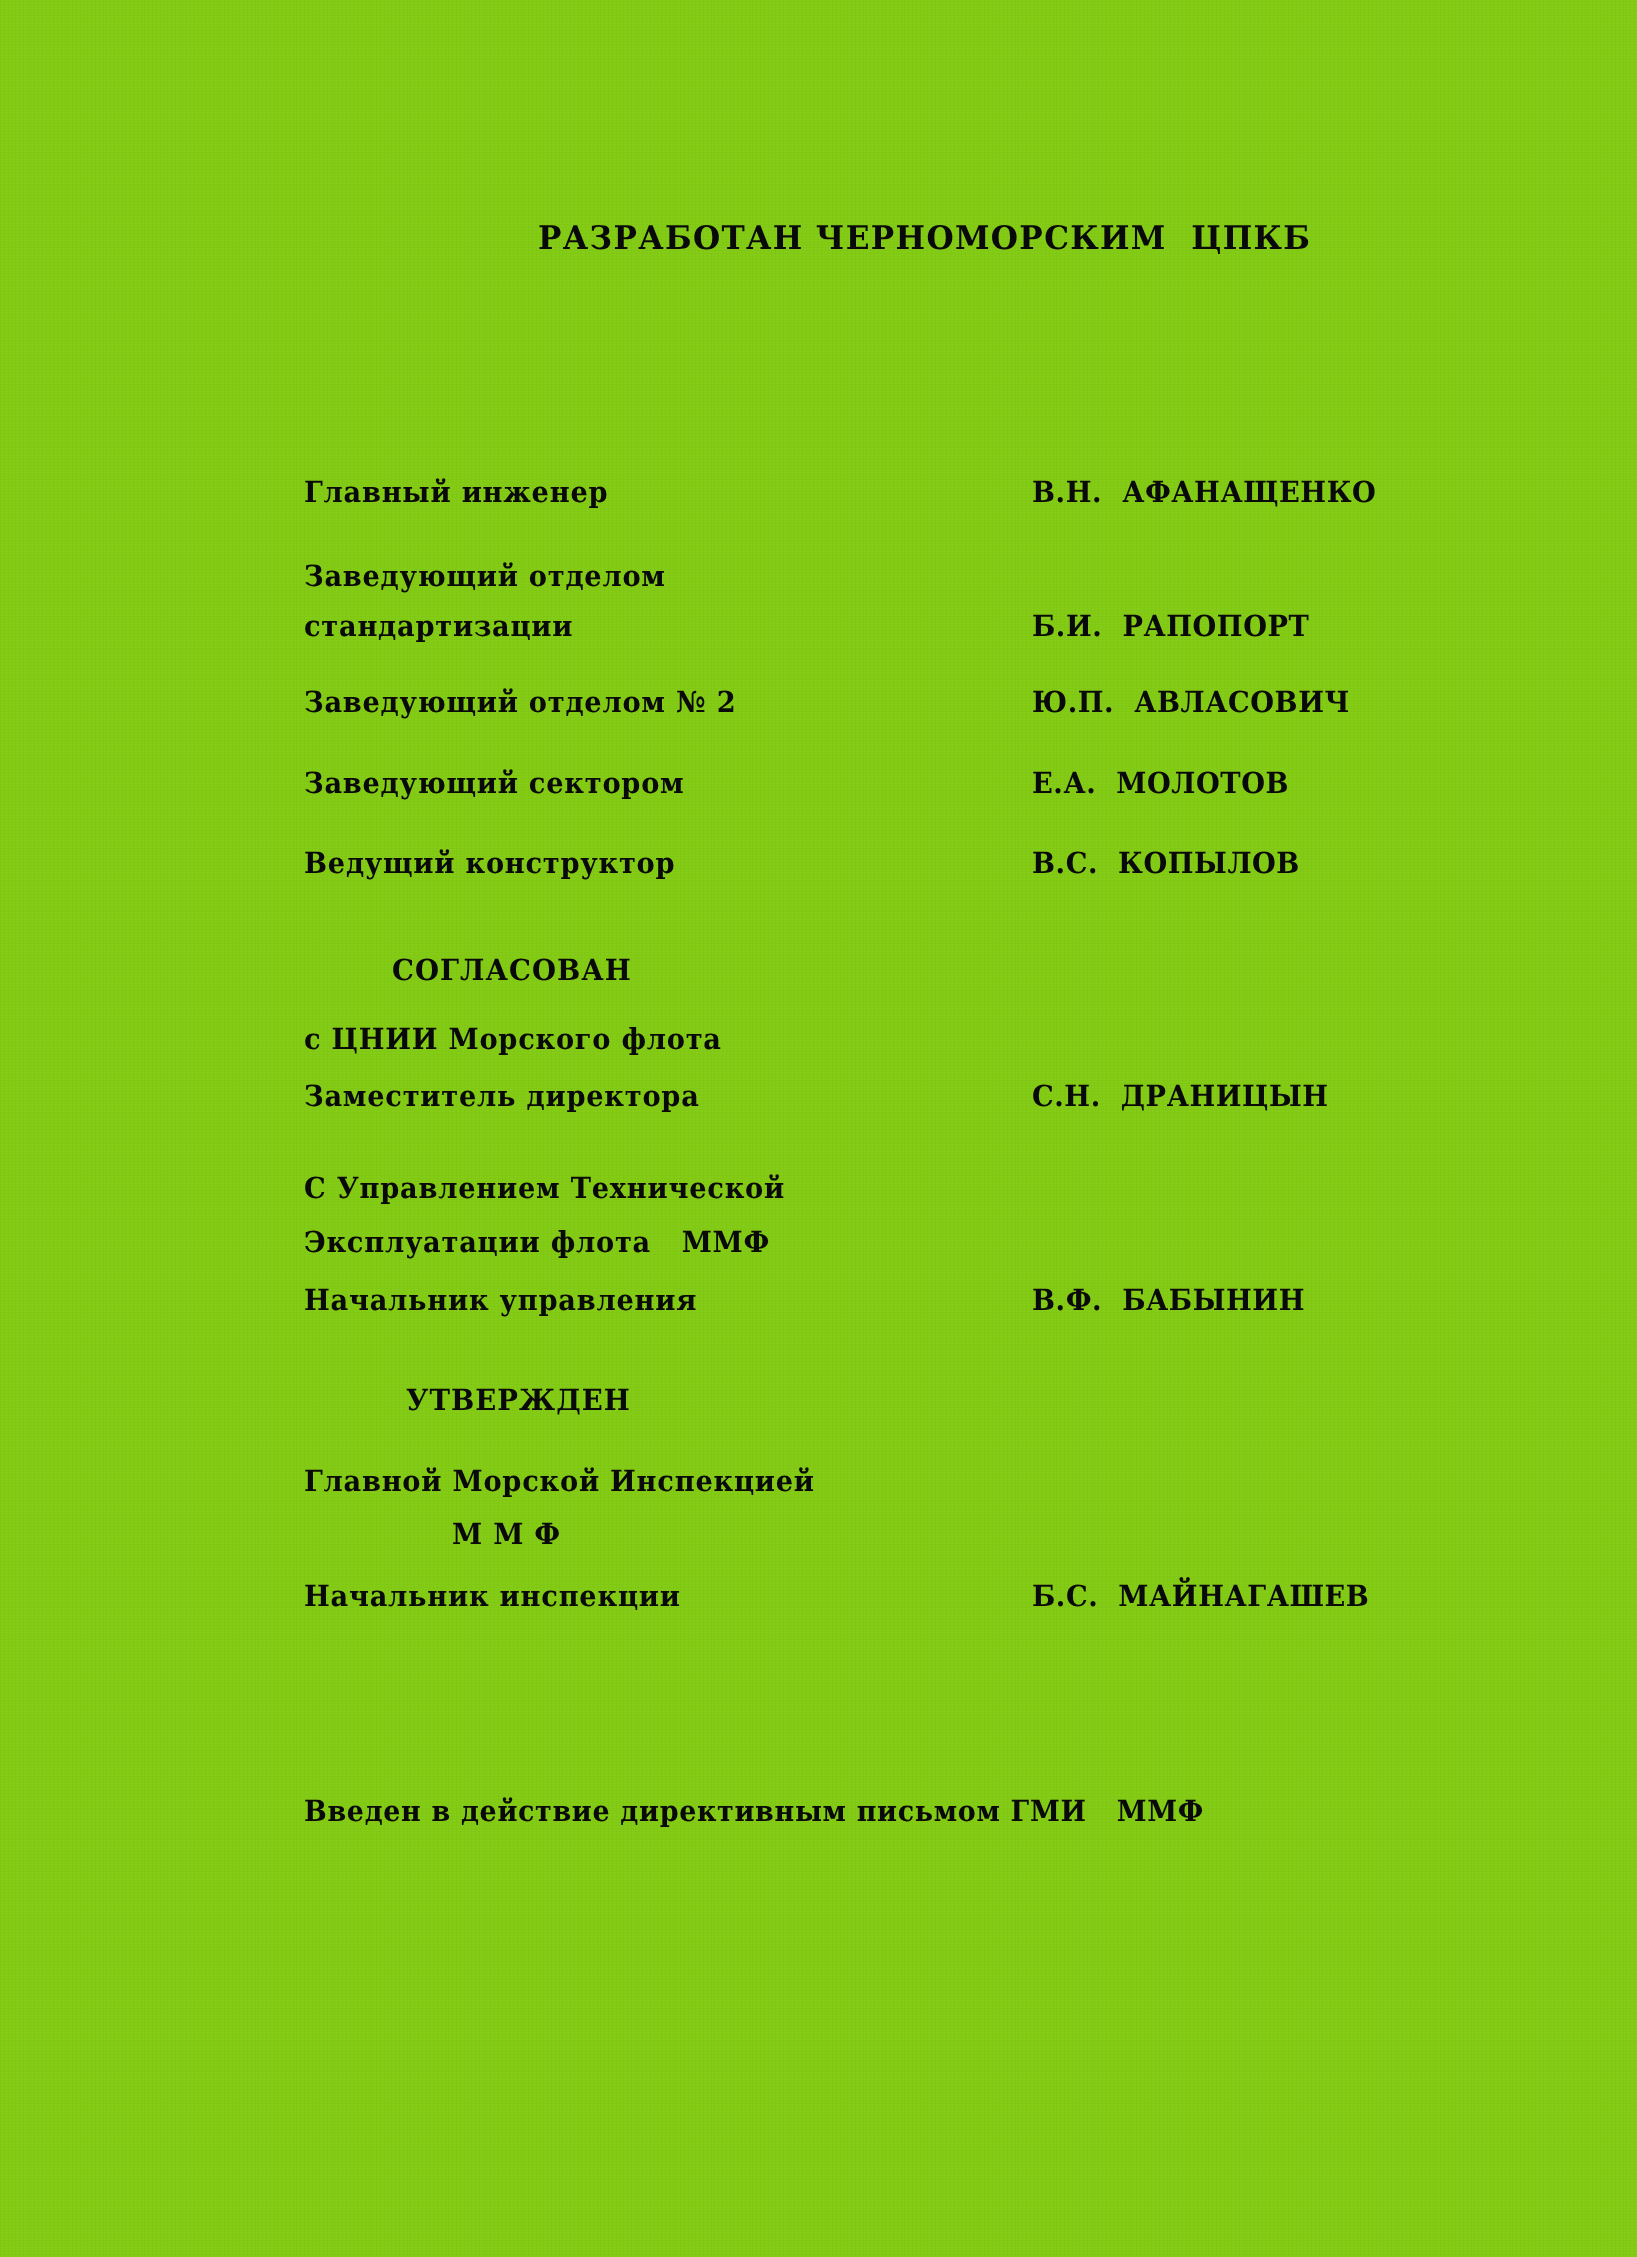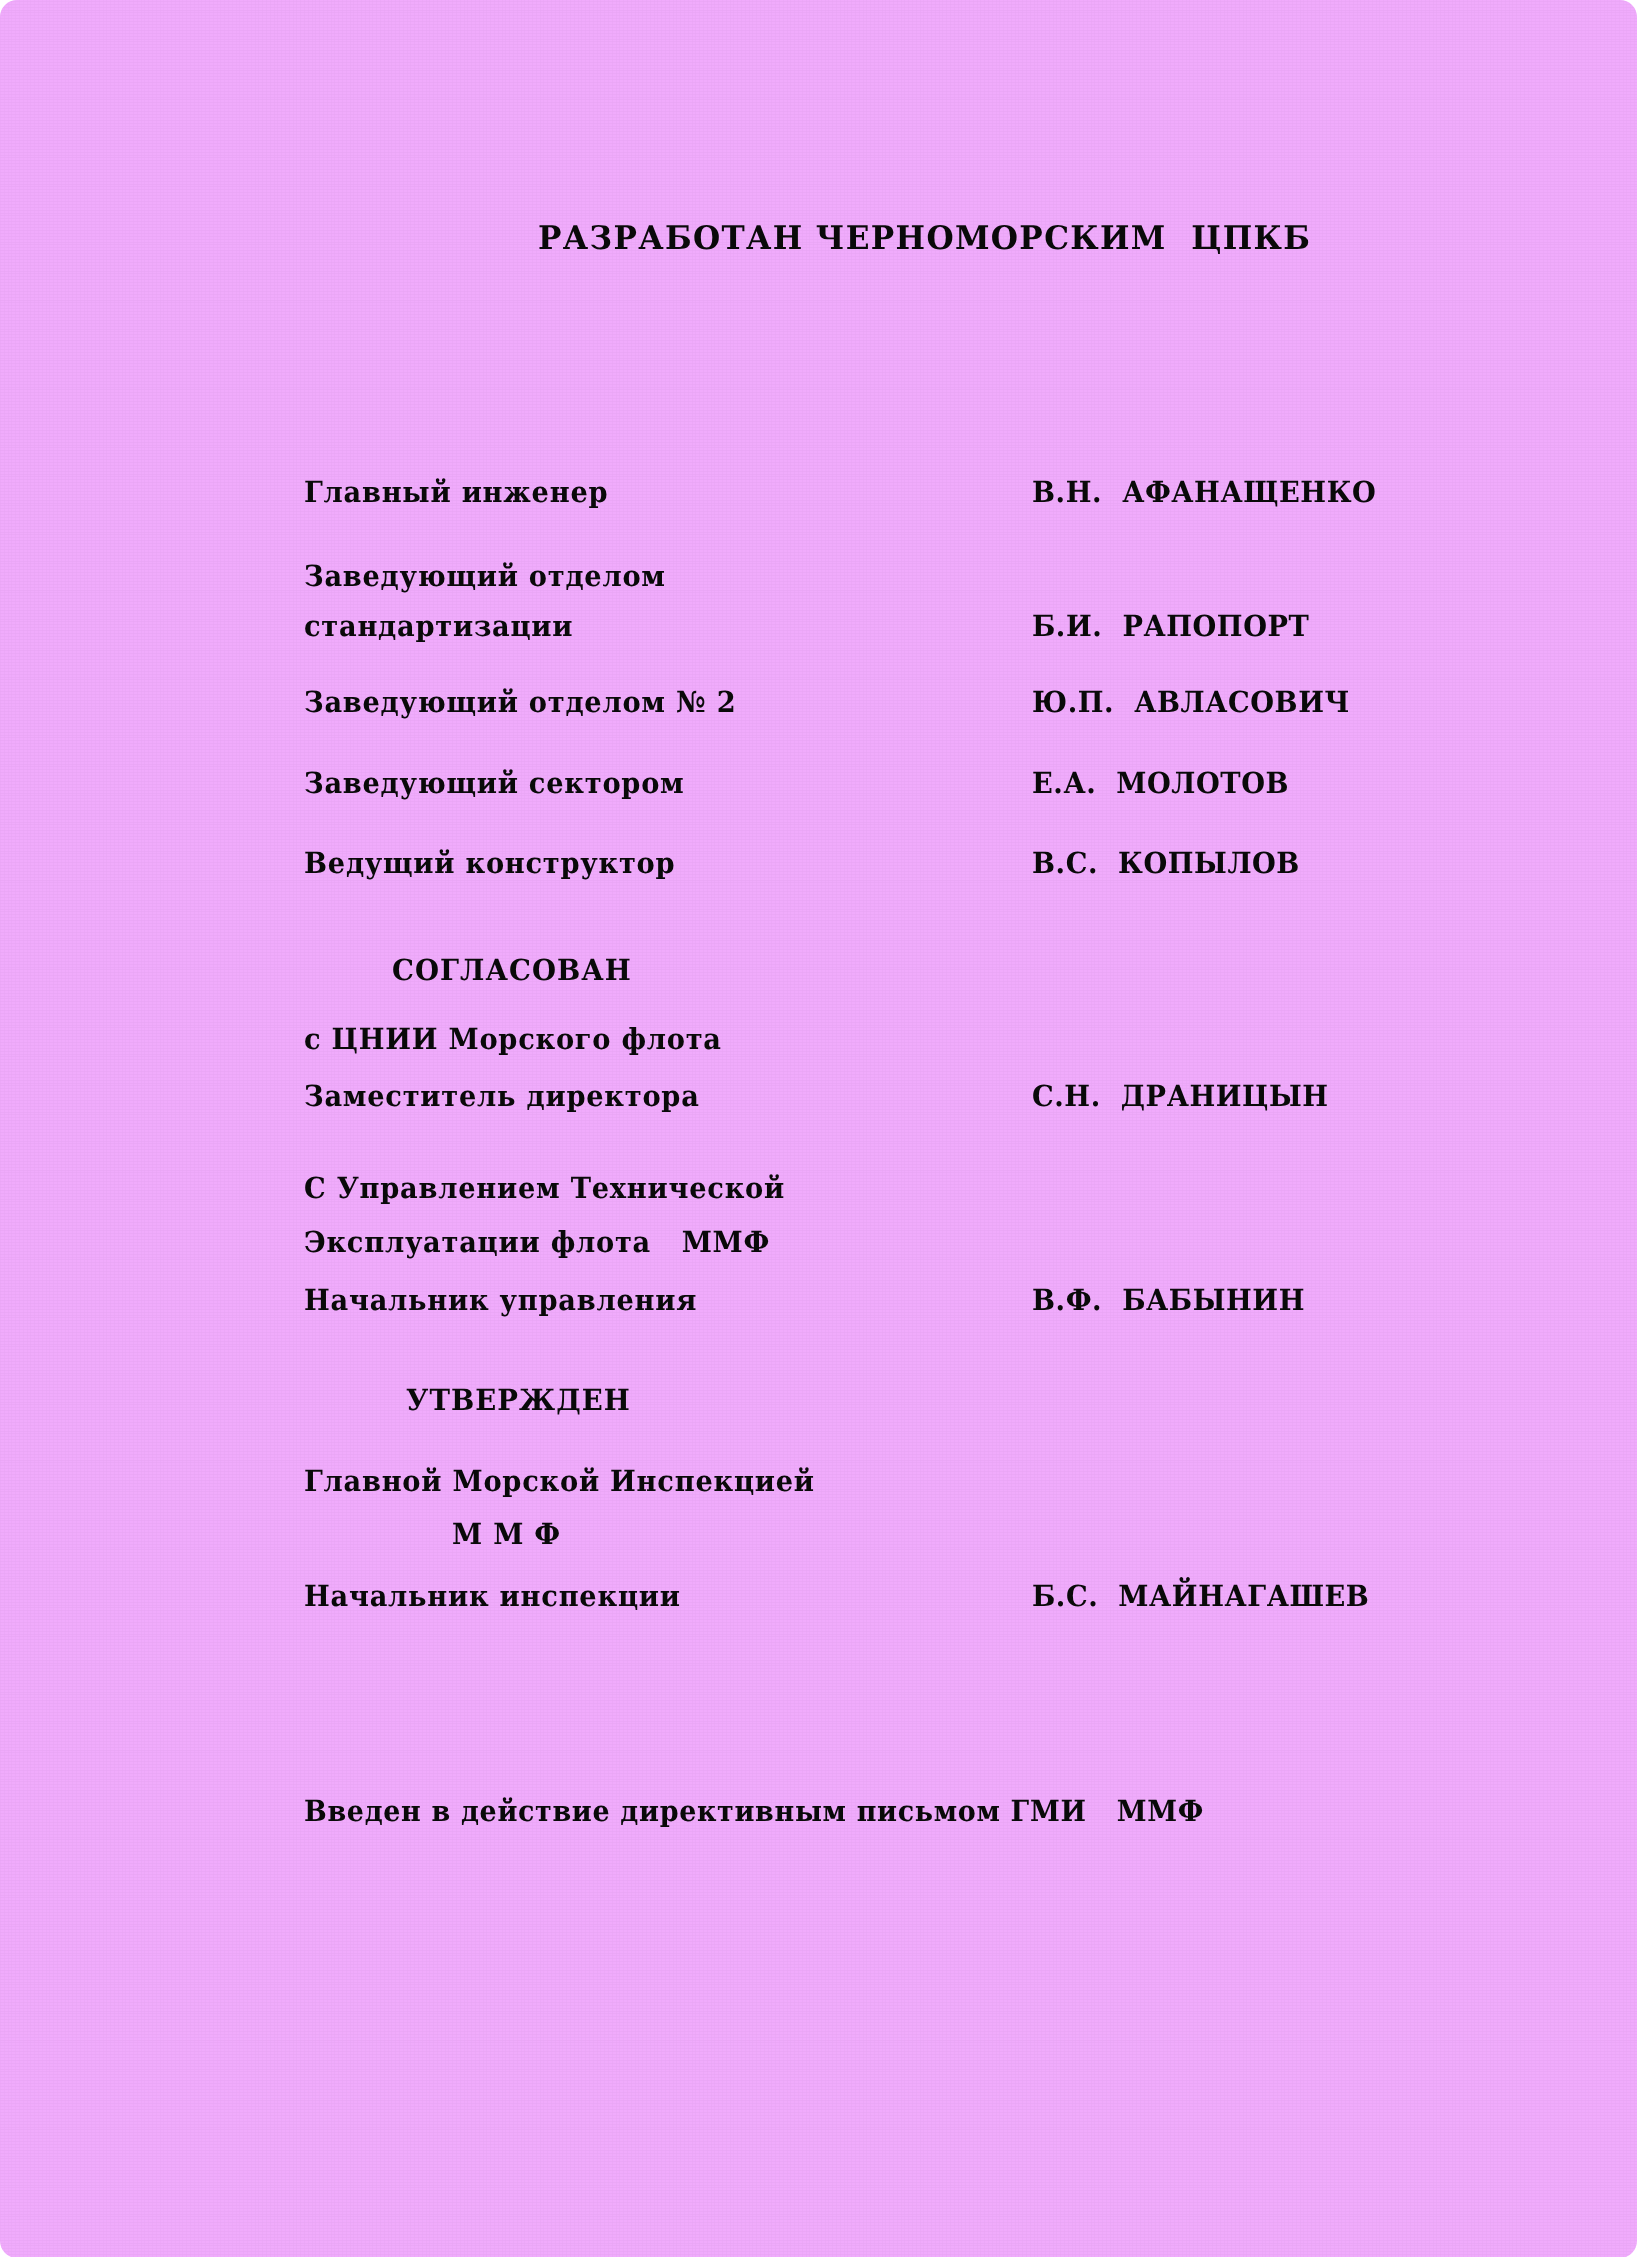--- a/index.html
+++ b/index.html
@@ -9,23 +9,22 @@
     background: #ffffff;
   }
   body {
     font-family: "Liberation Serif", "DejaVu Serif", serif;
     color: #000000;
   }
   .page {
     position: relative;
     width: 1637px;
     height: 2258px;
-    background: #f0abfc;
+    background: #84cc16;
     overflow: hidden;
-    border-radius: 17px;
     
     -webkit-font-smoothing: none;
   }
   
   .ln {
     position: absolute;
     white-space: pre;
     font-weight: bold;
     letter-spacing: 0.5px;
     color: #0a0a0a;

